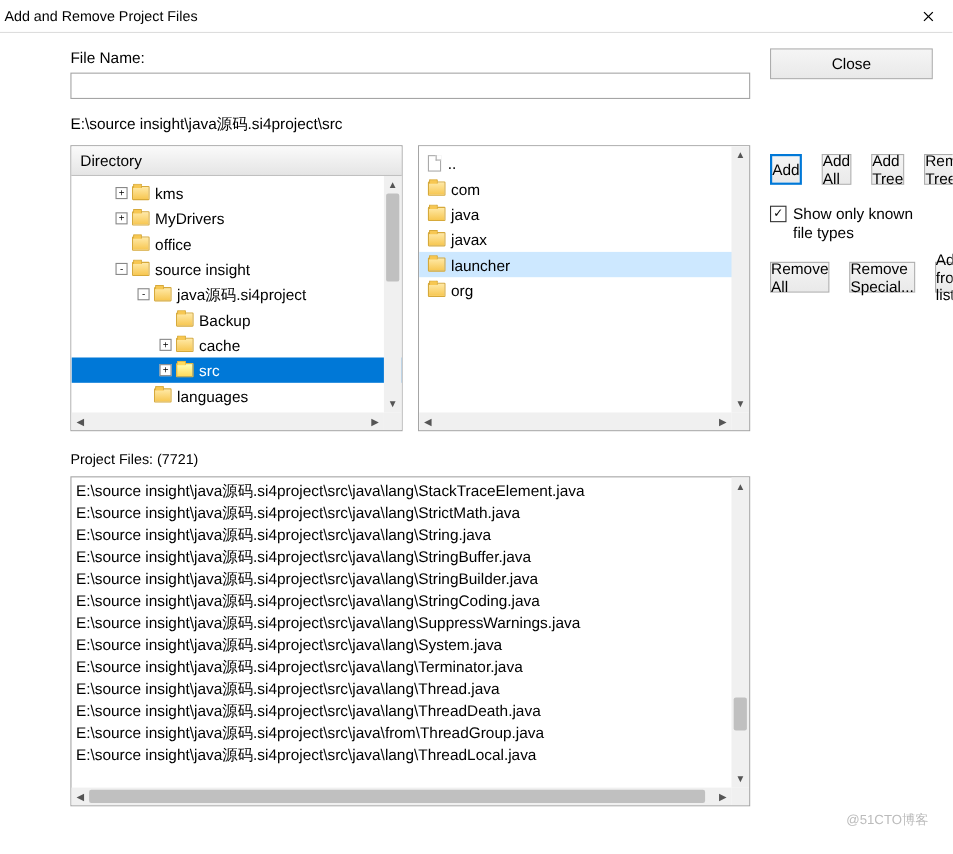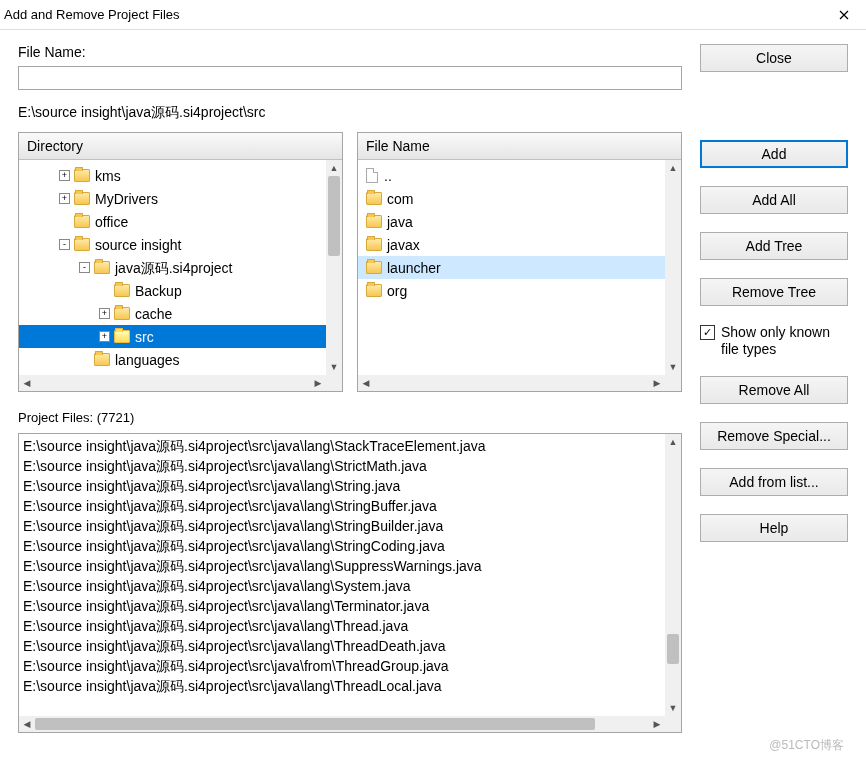--- a/index.html
+++ b/index.html
@@ -1,20 +1,20 @@
 <!DOCTYPE html>
 <html><head>
 <meta charset="utf-8">
 <style>
 * { box-sizing: border-box; margin: 0; padding: 0; }
 body { font-family: "Segoe UI", Tahoma, sans-serif; font-size: 13px; background: #fff; width: 866px; height: 776px; overflow: hidden; }
 .titlebar { display: flex; align-items: center; justify-content: space-between; height: 30px; padding: 0 0 0 4px; border-bottom: 1px solid #ddd; }
 .titlebar-close { width: 45px; height: 30px; display: flex; align-items: center; justify-content: center; cursor: pointer; }
 .content { padding: 14px 18px; display: grid; grid-template-columns: 1fr 148px; column-gap: 18px; }
-.left-col { display: flex; flex-direction: column; }
+.left-col { display: flex; flex-direction: column; margin-left: 46px; }
 .right-col { display: flex; flex-direction: column; gap: 18px; }
 .fn-label { margin-bottom: 6px; font-size: 14px; }
 .fn-input { width: 100%; height: 24px; border: 1px solid #a5a5a5; padding: 2px 6px; font-size: 13px; }
 .path { margin-top: 14px; margin-bottom: 10px; font-size: 14px; }
 .panes { display: grid; grid-template-columns: 1fr 1fr; column-gap: 14px; height: 260px; }
 .pane { border: 1px solid #a5a5a5; display: flex; flex-direction: column; }
 .pane-header { background: linear-gradient(#fafafa, #e5e5e5); border-bottom: 1px solid #c0c0c0; padding: 5px 8px; font-size: 14px; }
 .pane-body { flex: 1; overflow: hidden; position: relative; background: #fff; }
 .tree { padding: 4px 0; font-size: 14px; line-height: 22px; overflow: hidden; }
 .tree-row { display: flex; align-items: center; height: 23px; white-space: nowrap; }
@@ -35,21 +35,21 @@
 .scroll-corner { position: absolute; right: 0; bottom: 0; width: 16px; height: 16px; background: #f0f0f0; }
 .scroll-thumb-v { position: absolute; left: 2px; right: 2px; background: #c0c0c0; border-radius: 2px; }
 .scroll-arrow { width: 16px; height: 16px; display: flex; align-items: center; justify-content: center; font-size: 9px; color: #555; position: absolute; }
 .pf-label { margin-top: 18px; margin-bottom: 8px; font-size: 13px; }
 .pf-box { border: 1px solid #a5a5a5; height: 300px; position: relative; background: #fff; }
 .pf-list { padding: 2px 4px; font-size: 14px; line-height: 20px; white-space: nowrap; overflow: hidden; }
 .pf-row { height: 20px; }
 .btn { height: 28px; border: 1px solid #adadad; background: linear-gradient(#f5f5f5, #e9e9e9); font-size: 14px; cursor: pointer; display: flex; align-items: center; justify-content: center; }
 .btn.primary { border: 2px solid #0078d7; }
 .btn.disabled { color: #a0a0a0; cursor: default; }
-.btngroup { display: flex; flex-direction: column; gap: 18px; }
+.btngroup { display: flex; flex-direction: row; gap: 18px; }
 .checkbox-row { display: flex; align-items: flex-start; gap: 6px; font-size: 14px; line-height: 17px; }
 .checkbox { width: 15px; height: 15px; border: 1px solid #333; display: flex; align-items: center; justify-content: center; font-size: 11px; flex-shrink: 0; margin-top: 1px; }
 .watermark { position: absolute; right: 22px; bottom: 22px; color: #bbb; font-size: 12px; pointer-events: none; }
 </style>
 </head>
 <body>
 
 <div class="titlebar">
   <span>Add and Remove Project Files</span>
   <div class="titlebar-close">
@@ -132,21 +132,20 @@
           </div>
           <div class="scroll-h">
             <div class="scroll-arrow" style="left:0">◀</div>
             <div class="scroll-arrow" style="right:0">▶</div>
           </div>
           <div class="scroll-corner"></div>
         </div>
       </div>
 
       <div class="pane">
-        <div class="pane-header">File Name</div>
         <div class="pane-body">
           <div class="filelist" id="file-list">
               <div class="file-row">
                 <span class="file-icon"></span>
                 <span>..</span>
               </div>
               <div class="file-row">
                 <span class="folder-icon"></span>
                 <span>com</span>
               </div>

